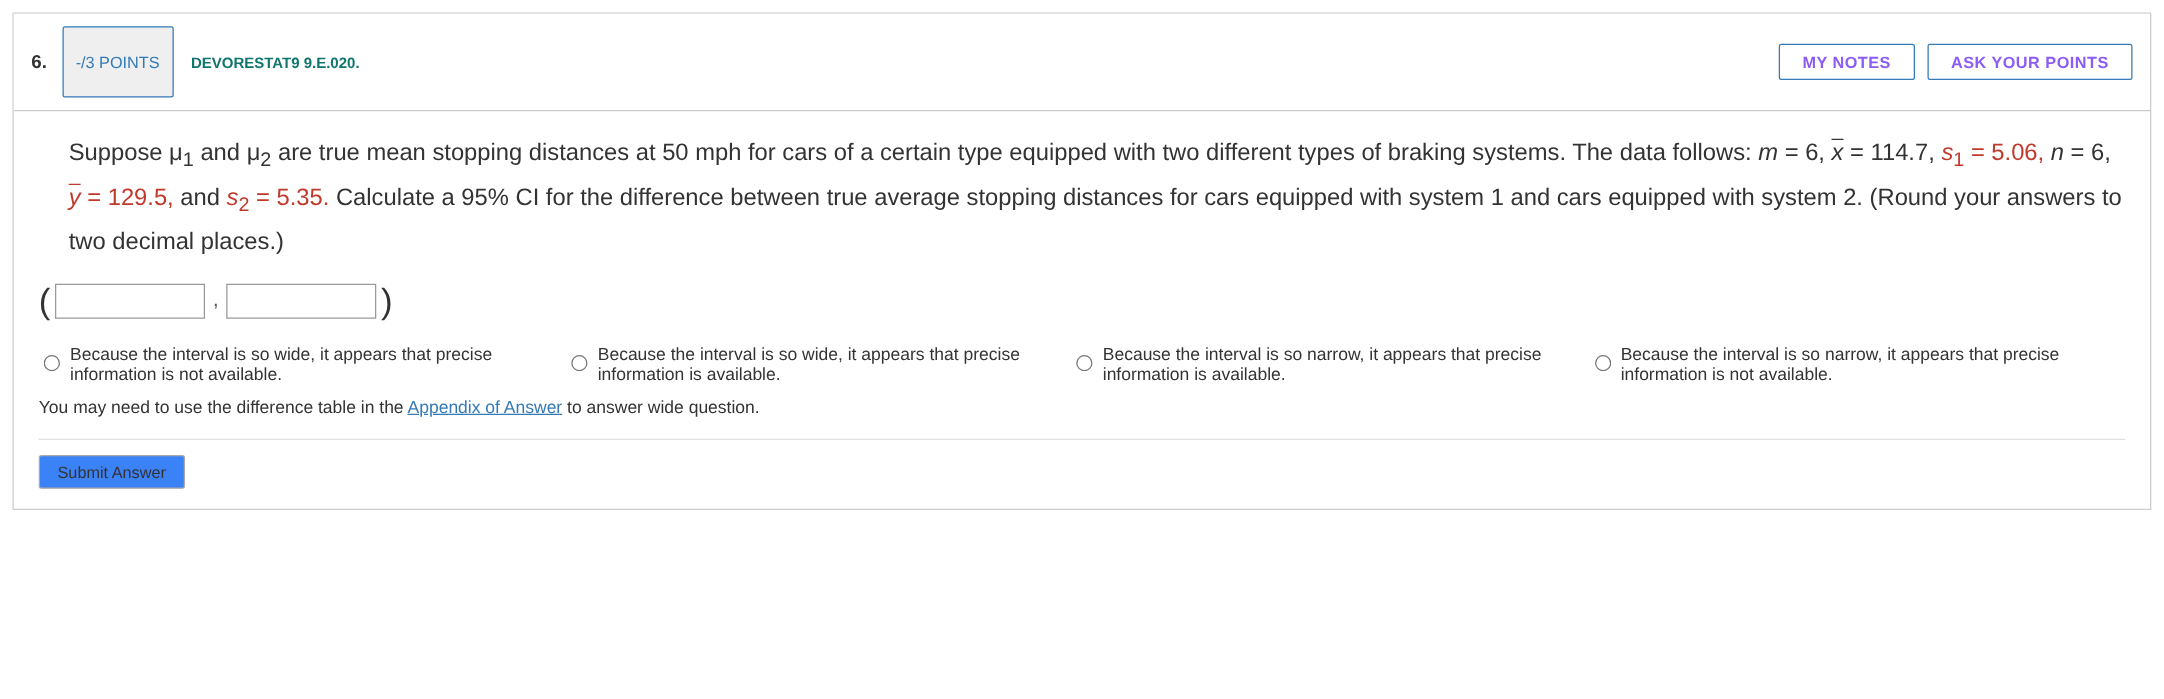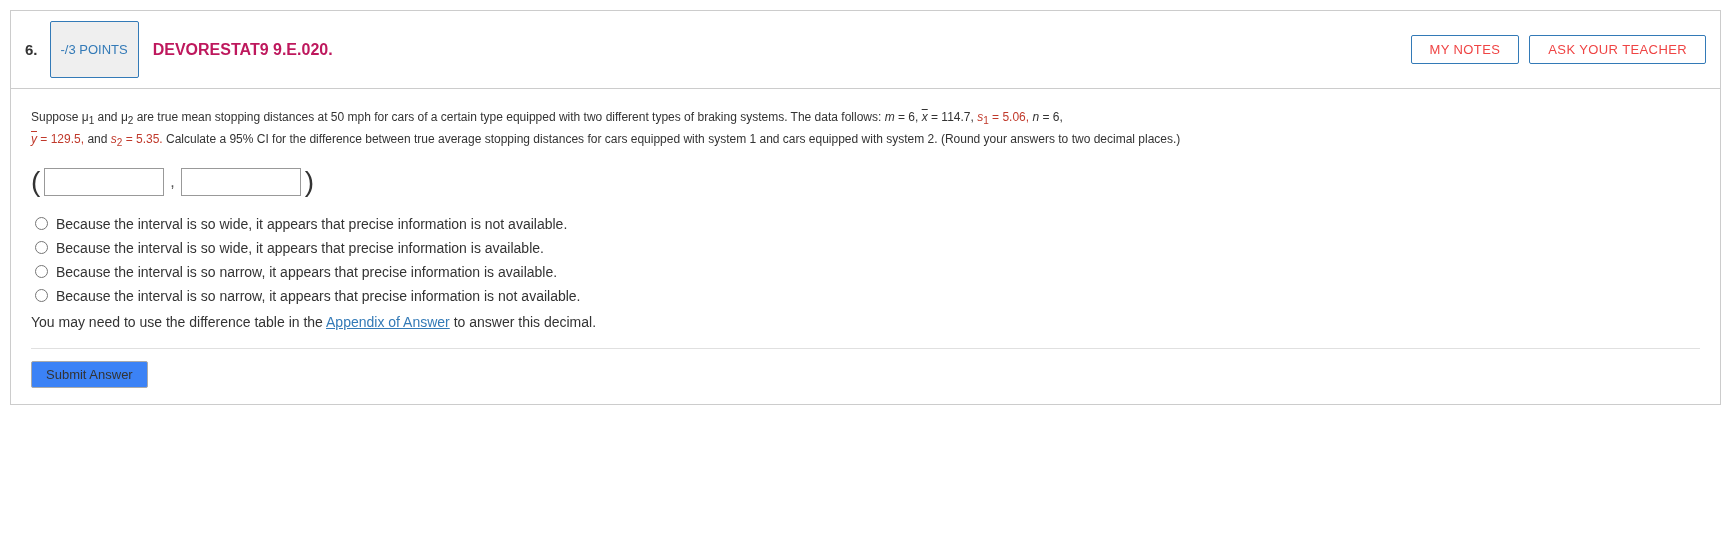--- a/index.html
+++ b/index.html
@@ -29,46 +29,47 @@
       border: 1.5px solid #337ab7;
       color: #337ab7;
       padding: 20px 10px;
       font-size: 13px;
       border-radius: 2px;
       margin-right: 14px;
       cursor: pointer;
     }
     .problem-id {
       font-weight: bold;
-      font-size: 16px;
-      color: #be185d;
+      font-size: 12px;
+      color: #0f766e;
     }
     .header-right {
       margin-left: auto;
       display: flex;
       gap: 10px;
     }
     .header-btn {
       border: 1.5px solid #337ab7;
-      color: #ef4444;
+      color: #8b5cf6;
       background: #fff;
       padding: 6px 18px;
       font-size: 13px;
-      font-weight: normal;
+      font-weight: bold;
       border-radius: 2px;
       cursor: pointer;
       letter-spacing: 0.03em;
     }
     .content {
       padding: 18px 20px 16px 20px;
     }
     .problem-text {
       line-height: 1.7;
       margin-bottom: 16px;
-      font-size: 12px;
+      font-size: 19px;
+      margin-left: 24px;
     }
     .red { color: #c0392b; }
     .blue-link { color: #337ab7; }
     .ci-input-row {
       display: flex;
       align-items: center;
       margin-bottom: 20px;
       font-size: 18px;
       color: #555;
     }
@@ -91,21 +92,21 @@
       margin: 0 2px;
     }
     .interval-question {
       color: #c0392b;
       font-weight: normal;
       margin-bottom: 10px;
       font-size: 14px;
     }
     .radio-group {
       display: flex;
-      flex-direction: column;
+      flex-direction: row;
       gap: 8px;
       margin-bottom: 6px;
       margin-left: 4px;
     }
     .radio-option {
       display: flex;
       align-items: center;
       gap: 8px;
       font-size: 14px;
       color: #333;
@@ -139,21 +140,21 @@
 </head>
 <body>
 
 <div class="outer">
   <div class="header">
     <span class="question-number">6.</span>
     <button class="points-badge">-/3 POINTS</button>
     <span class="problem-id">DEVORESTAT9 9.E.020.</span>
     <div class="header-right">
       <button class="header-btn">MY NOTES</button>
-      <button class="header-btn">ASK YOUR TEACHER</button>
+      <button class="header-btn">ASK YOUR POINTS</button>
     </div>
   </div>
 
   <div class="content">
     <div class="problem-text">
       Suppose μ<sub>1</sub> and μ<sub>2</sub> are true mean stopping distances at 50 mph for cars of a certain type equipped with two different types of braking systems. The data follows: <em>m</em> = 6, <span style="text-decoration:overline;"><em>x</em></span> = 114.7, <span class="red"><em>s</em><sub>1</sub> = 5.06,</span> <em>n</em> = 6,<br>
       <span class="red"><span style="text-decoration:overline;"><em>y</em></span> = 129.5,</span> and <span class="red"><em>s</em><sub>2</sub> = 5.35.</span> Calculate a 95% CI for the difference between true average stopping distances for cars equipped with system 1 and cars equipped with system 2. (Round your answers to two decimal places.)
     </div>
 
     <div class="ci-input-row">
@@ -180,20 +181,20 @@
       </label>
       <label class="radio-option">
         <input type="radio" name="interval_option" style="">
         <span>Because the interval is so narrow, it appears that precise information is not available.</span>
       </label>
     </div>
 
     <div class="appendix-note">
       <span>You may need to use the difference table in the</span>
       <a href="#" class="blue-link">Appendix of Answer</a>
-      <span>to answer this decimal.</span>
+      <span>to answer wide question.</span>
     </div>
 
     <hr class="divider">
 
     <button class="submit-btn">Submit Answer</button>
   </div>
 </div>
 
 </body></html>

